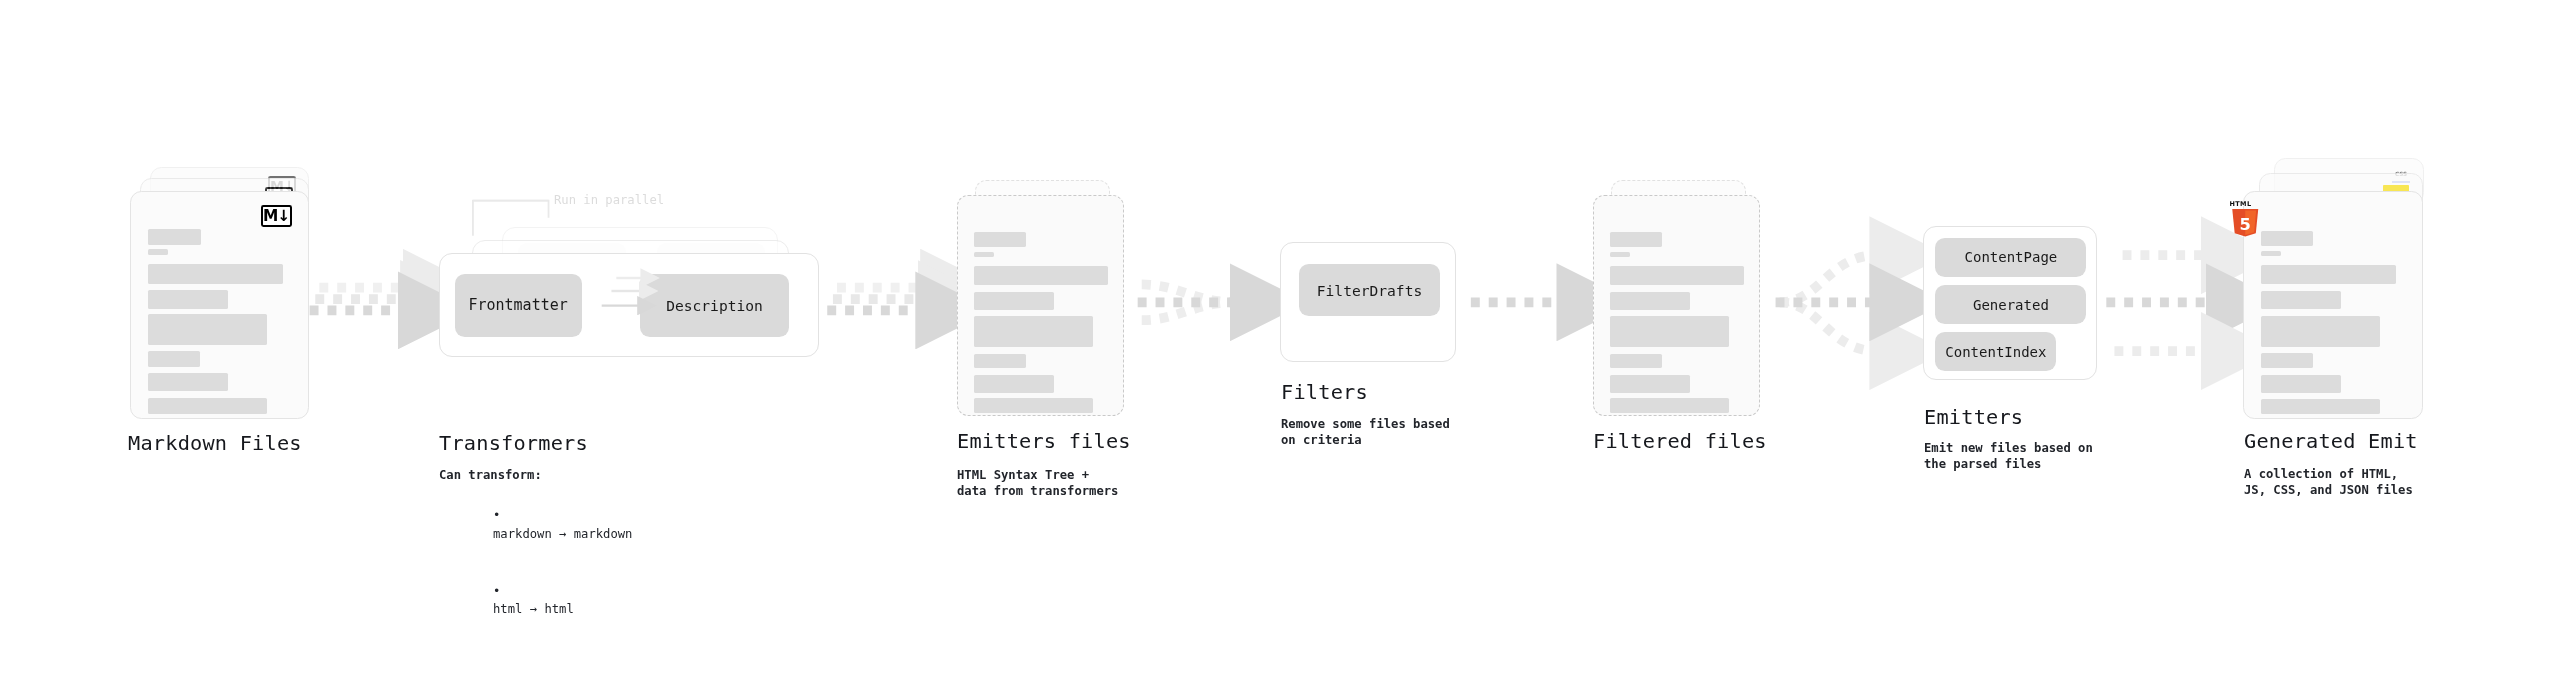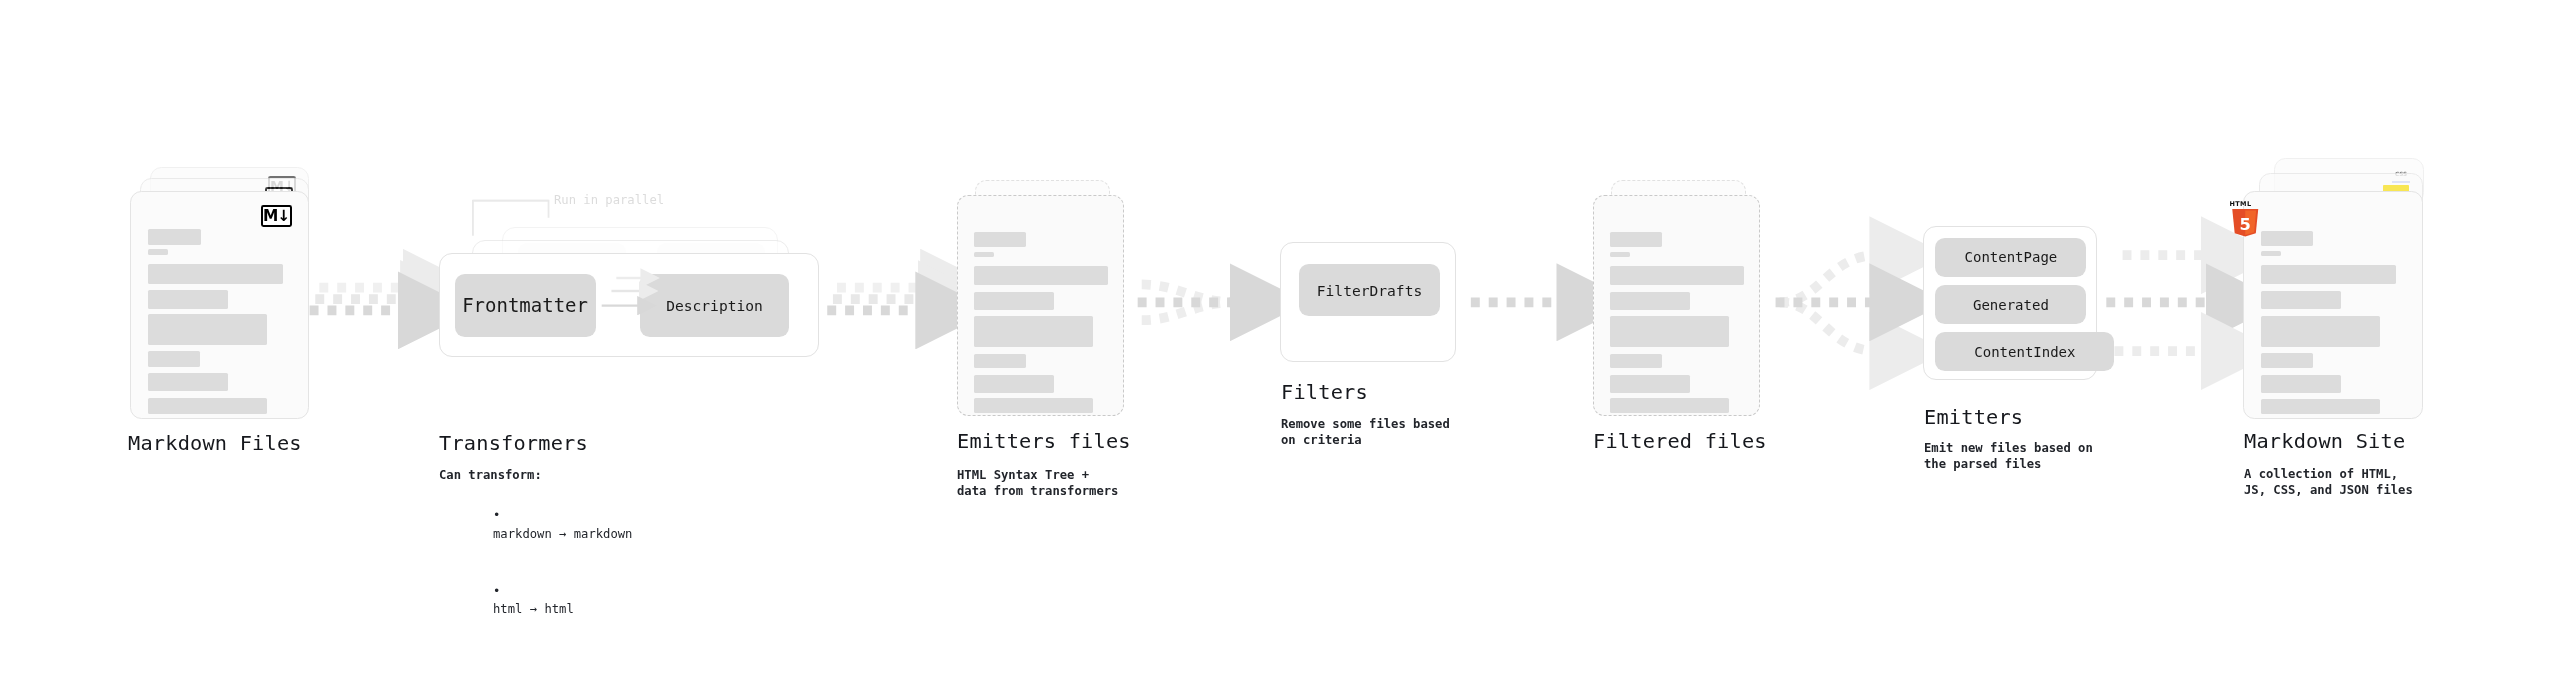--- a/index.html
+++ b/index.html
@@ -228,21 +228,21 @@
       <div class="chip f1" style="left:14.6px;top:14.6px;width:108px;height:57px;font-size:14px;"></div>
       <div class="chip f1" style="left:154px;top:14.6px;width:108px;height:57px;font-size:14px;"></div>
     </div>
 
     <div class="groupbox g2" style="left:32.5px;top:37px;width:317px;height:89px;">
       <div class="chip f2" style="left:18px;top:13px;width:116px;height:59px;font-size:14px;"></div>
       <div class="chip f2" style="left:179px;top:13px;width:116px;height:59px;font-size:14px;"></div>
     </div>
 
     <div class="groupbox" style="left:0;top:50px;width:380px;height:104px;">
-      <div class="chip" style="left:14.6px;top:19.5px;width:141px;height:63px;font-size:19px;">Frontmatter</div>
+      <div class="chip" style="left:14.6px;top:19.5px;width:127px;height:63px;font-size:15px;">Frontmatter</div>
       <div class="chip" style="left:200px;top:19.5px;width:149px;height:63px;font-size:14.6px;">Description</div>
     </div>
 
     <svg class="ovl" width="423" height="163" viewBox="0 0 520 200">
       <path d="M218,92 L250,92" stroke="#ececec" stroke-width="3" fill="none" marker-end="url(#hdL)"></path>
       <path d="M212,108 L248,108" stroke="#e6e6e6" stroke-width="3" fill="none" marker-end="url(#hdL)"></path>
       <path d="M200,126 L246,126" stroke="#d8d8d8" stroke-width="3" fill="none" marker-end="url(#hd)"></path>
     </svg>
   </div>
 
@@ -303,21 +303,21 @@
       <div class="skel" style="left:16.3px;top:179px;width:80px;height:18px;"></div>
       <div class="skel" style="left:16.3px;top:202px;width:119px;height:15.4px;"></div>
     </div>
   </div>
 
   <div class="title" style="left:1593px;top:429px;">Filtered files</div>
 
   <div class="groupbox node" style="left:1923px;top:226px;width:174px;height:154px;">
     <div class="chip" style="left:11.4px;top:10.6px;width:151px;height:39px;font-size:14px;">ContentPage</div>
     <div class="chip" style="left:11.4px;top:58px;width:151px;height:39px;font-size:14px;">Generated</div>
-    <div class="chip" style="left:11.4px;top:105px;width:179px;height:39px;font-size:14px;">ContentIndex</div>
+    <div class="chip" style="left:11.4px;top:105px;width:121px;height:39px;font-size:14px;">ContentIndex</div>
   </div>
 
   <div class="title" style="left:1924px;top:405px;">Emitters</div>
 
   <div class="sub" style="left:1924px;top:440px;">Emit new files based on
 the parsed files</div>
 
   <div class="filestack node" style="left:2243px;top:158px;width:203px;height:260px;">
 
     <div class="filecard ghost2" style="left:31px;top:0;width:150px;height:46px;">
@@ -352,19 +352,19 @@
       <div class="skel" style="left:17px;top:59px;width:19.5px;height:5.7px;"></div>
       <div class="skel" style="left:17px;top:73px;width:135px;height:19.5px;"></div>
       <div class="skel" style="left:17px;top:99px;width:80px;height:18.7px;"></div>
       <div class="skel" style="left:17px;top:124px;width:119px;height:31px;"></div>
       <div class="skel" style="left:17px;top:161px;width:52px;height:15.4px;"></div>
       <div class="skel" style="left:17px;top:183px;width:80px;height:18px;"></div>
       <div class="skel" style="left:17px;top:207px;width:119px;height:15.4px;"></div>
     </div>
   </div>
 
-  <div class="title" style="left:2244px;top:429px;">Markdown Site</div>
+  <div class="title" style="left:2244px;top:429px;">Generated Emit</div>
 
   <div class="sub" style="left:2244px;top:466px;">A collection of HTML,
 JS, CSS, and JSON files</div>
 
 </div>
 
 
 </body></html>

